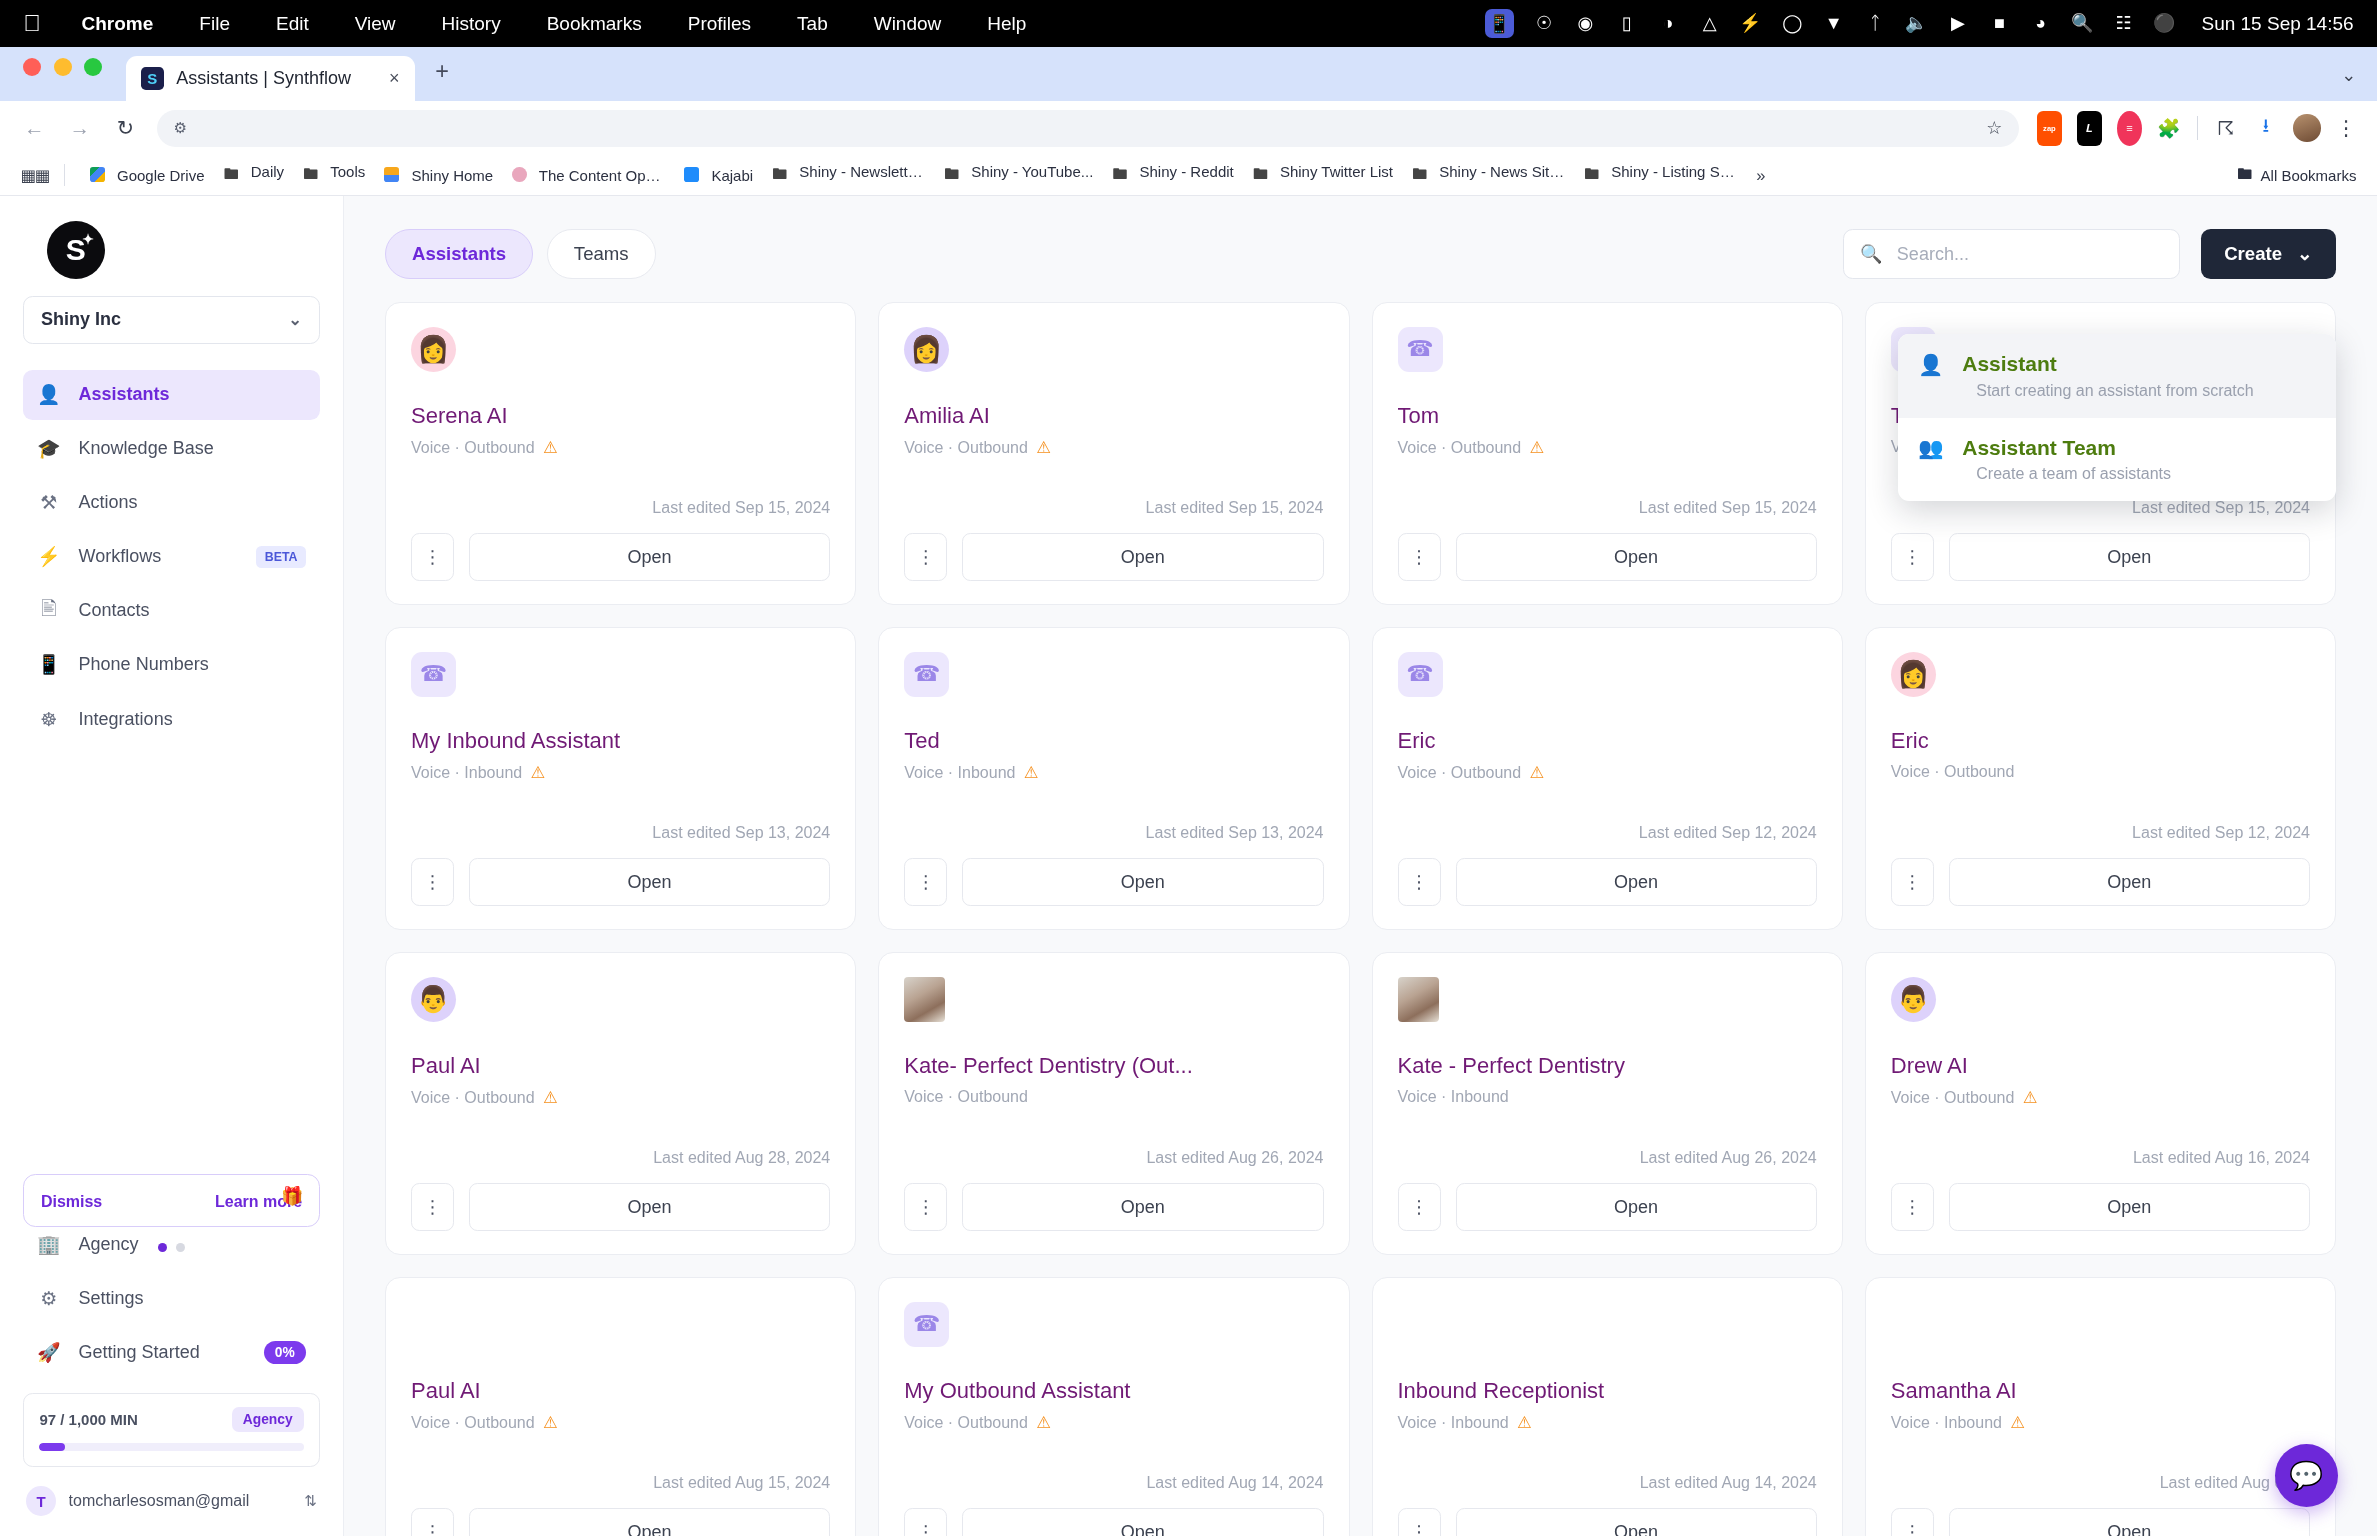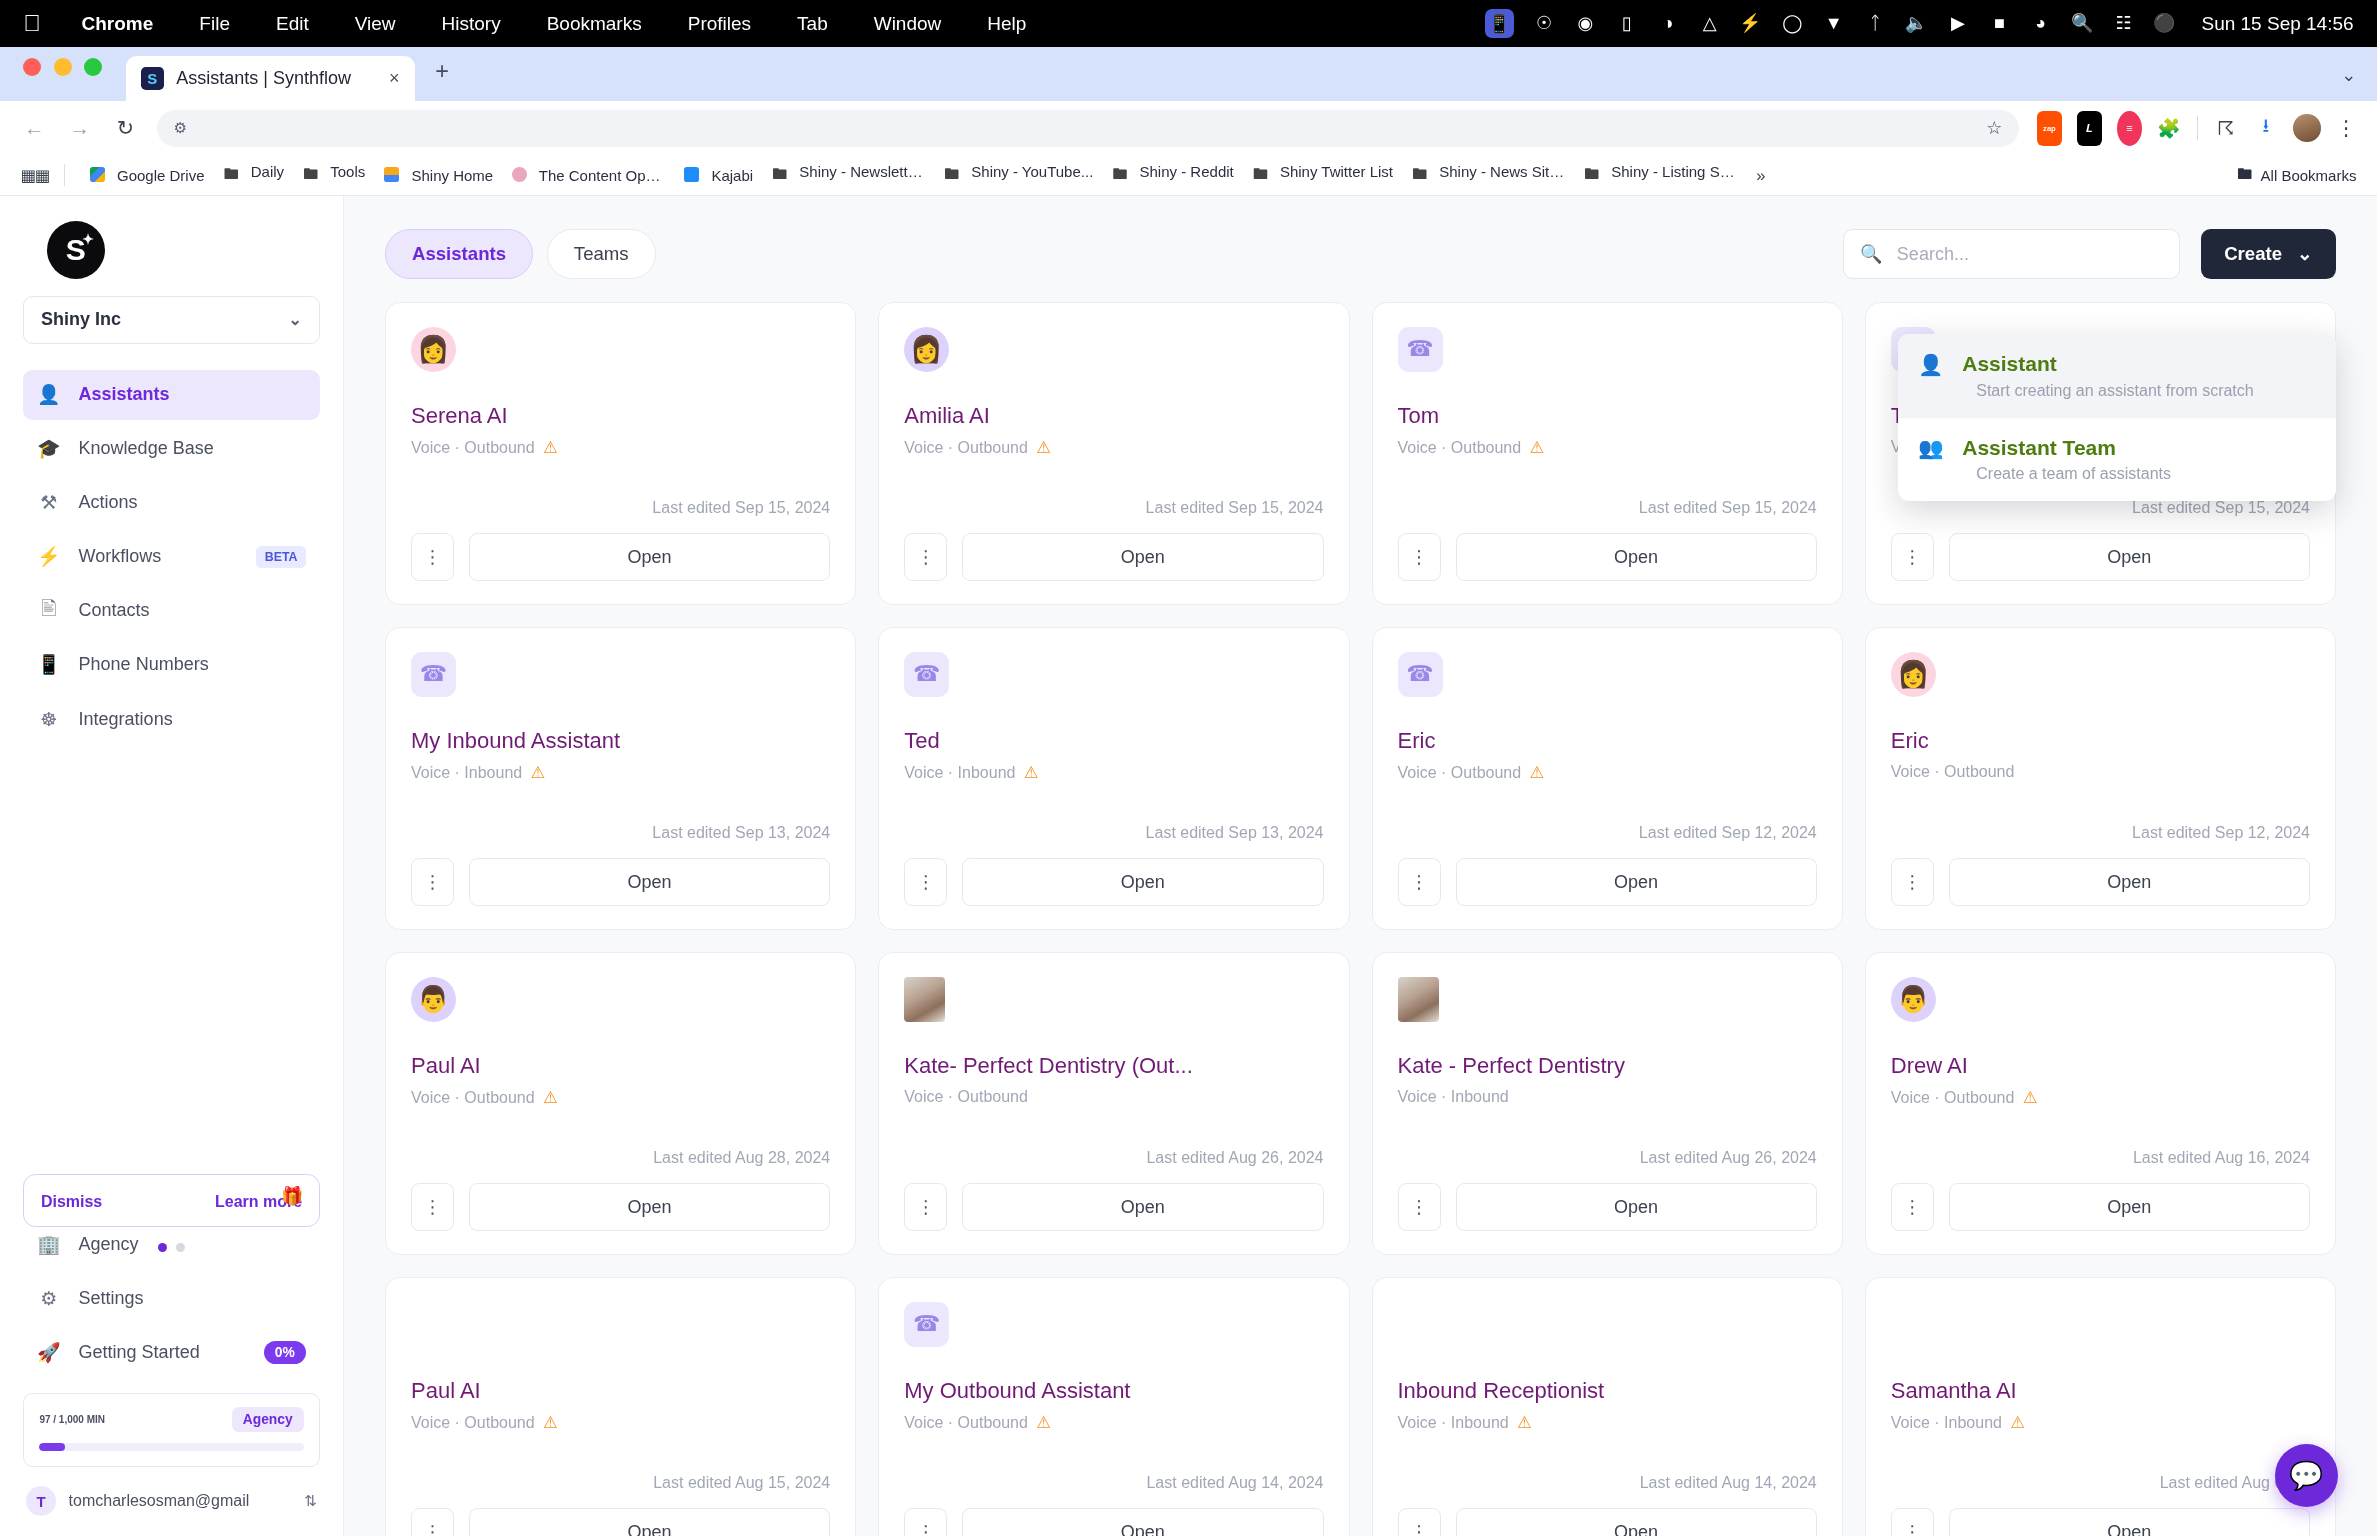--- a/index.html
+++ b/index.html
@@ -128,21 +128,21 @@
   .pdot { width: 9px; height: 9px; border-radius: 50%; background: #d7d9e1; }
   .pdot.on { background: #6d28d9; }
 
   .side-bottom { position: absolute; left: 23.4px; right: 23.4px; bottom: 16.5px; }
   .nav2 { display: flex; flex-direction: column; gap: 4.1px; margin-bottom: 15px; }
   .pct { margin-left: auto; background: #7c3aed; color: #fff; font-size: 13.8px;
          font-weight: bold; padding: 4.1px 11px; border-radius: 13.8px; }
   .usage { border: 0.7px solid #e6e8ee; border-radius: 9.6px; padding: 13.8px 15px 15px;
            margin-bottom: 15px; }
   .usage-row { display: flex; align-items: center; margin-bottom: 11px; }
-  .usage-txt { font-size: 10px; color: #4a5061; font-weight: 600; }
+  .usage-txt { font-size: 15px; color: #4a5061; font-weight: 600; }
   .usage-badge { margin-left: auto; background: #ece7fd; color: #6d28d9; font-size: 13.8px;
                  font-weight: bold; padding: 4.8px 11px; border-radius: 6.9px; }
   .bar { height: 8.3px; background: #f0eefb; border-radius: 4.1px; overflow: hidden; }
   .bar-fill { height: 100%; width: 9.7%; background: #7c3aed; border-radius: 4.1px; }
   .account { display: flex; align-items: center; gap: 12.4px; padding: 4.1px 2.8px; }
   .acc-av { width: 30px; height: 30px; border-radius: 50%; background: #ece7fd;
             color: #6d28d9; font-size: 15px; font-weight: bold;
             display: flex; align-items: center; justify-content: center; }
   .acc-mail { font-size: 16px; color: #4a5061; white-space: nowrap;
               overflow: hidden; text-overflow: ellipsis; max-width: 227px; }

